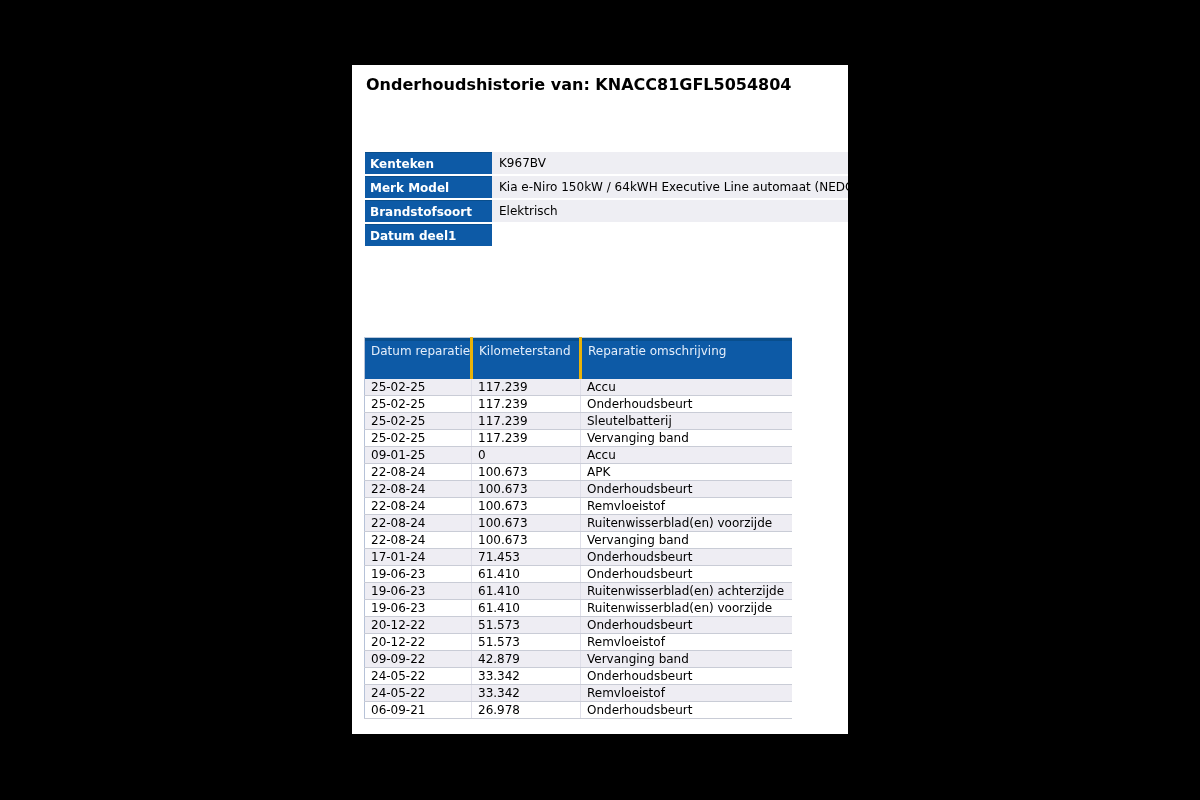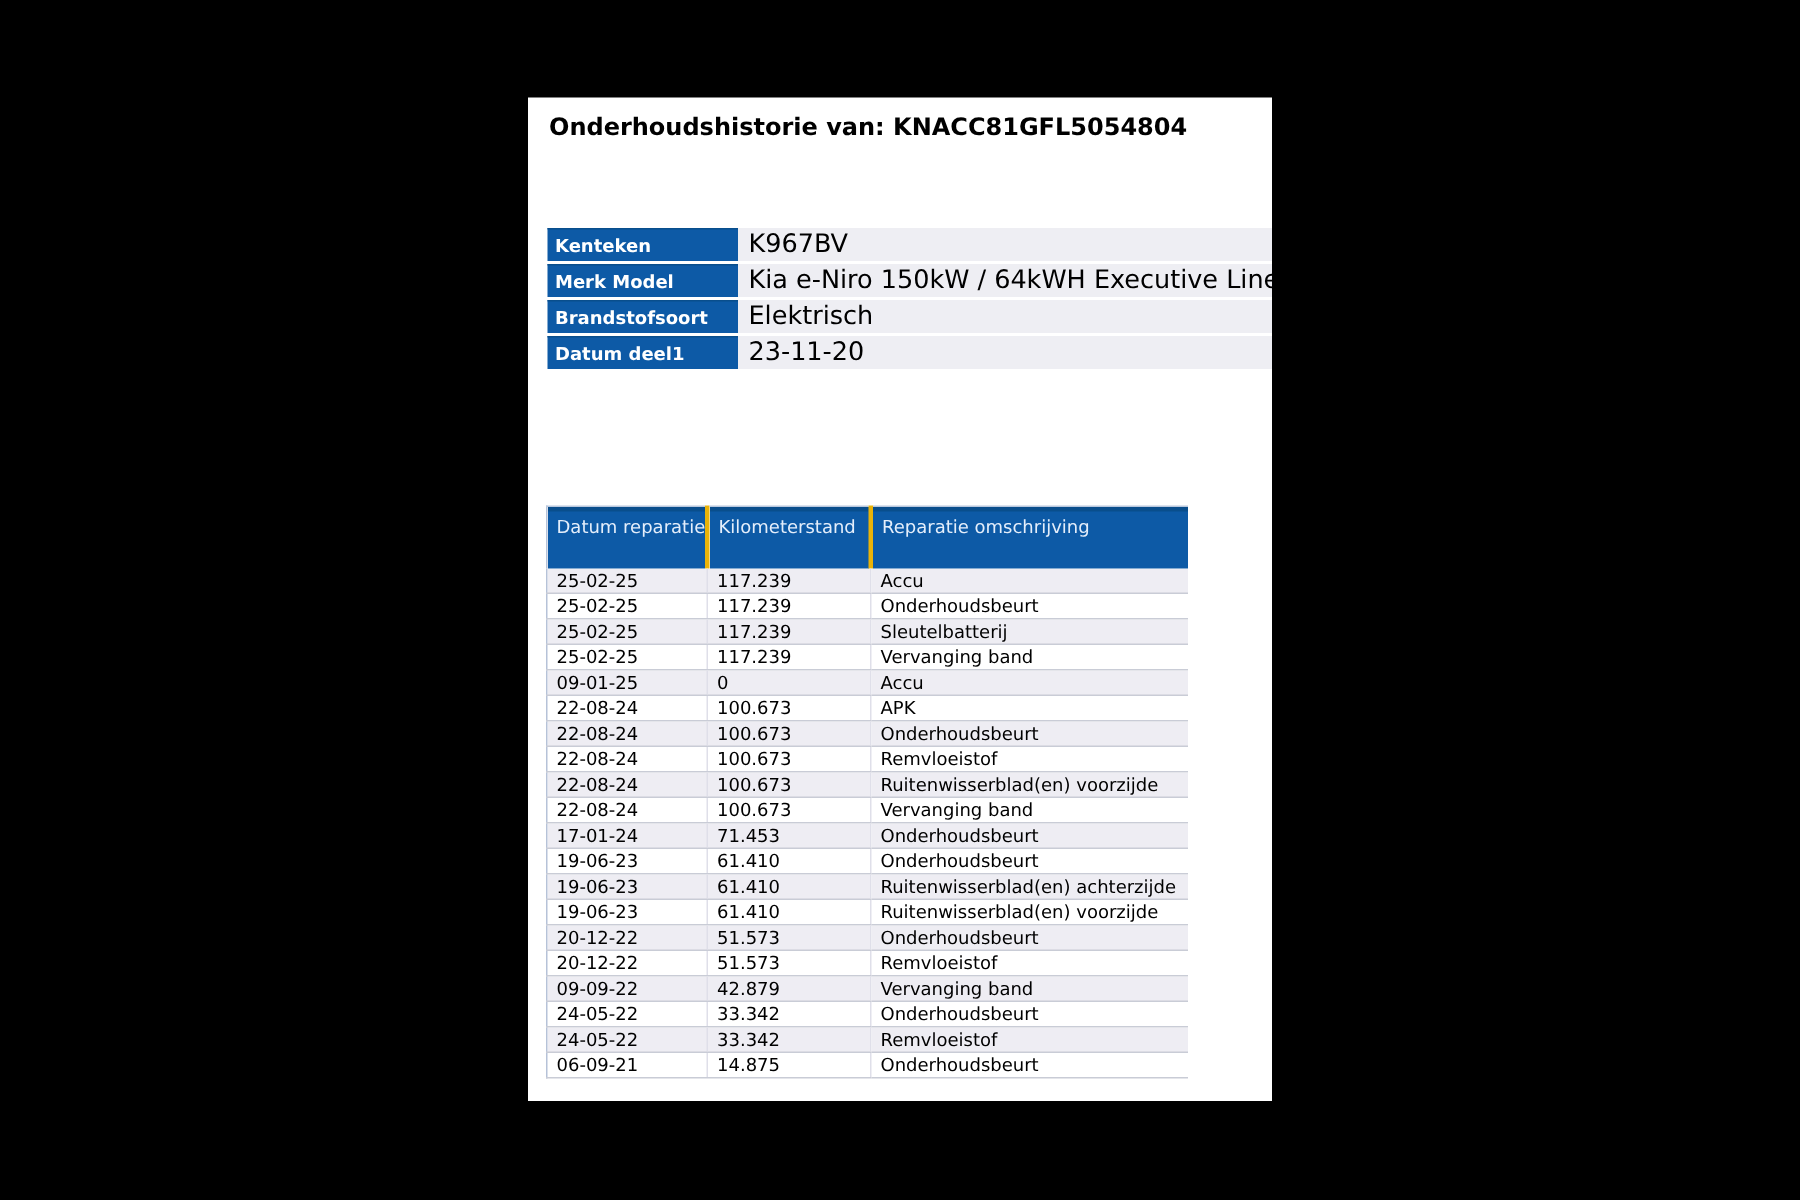--- a/index.html
+++ b/index.html
@@ -49,21 +49,21 @@
     font-weight: bold;
     font-size: 12px;
     display: flex; align-items: center;
     padding-left: 5px;
     white-space: nowrap; overflow: hidden;
   }
   .info-value {
     flex: 1;
     background: #eeeef3;
     color: #000000;
-    font-size: 17px;
+    font-size: 12px;
     display: flex; align-items: center;
     padding-left: 7px;
     white-space: nowrap; overflow: hidden;
   }
   
   .repairs {
     position: absolute;
     left: 12px; top: 272px;
     width: 428px;
     border-collapse: collapse;
@@ -112,21 +112,20 @@
       <div class="info-row">
         <div class="info-label">Merk Model</div>
         <div class="info-value">Kia e-Niro 150kW / 64kWH Executive Line automaat (NEDC)</div>
       </div>
       <div class="info-row">
         <div class="info-label">Brandstofsoort</div>
         <div class="info-value">Elektrisch</div>
       </div>
       <div class="info-row">
         <div class="info-label">Datum deel1</div>
-        <div class="info-value">23-11-20</div>
       </div>
     </div>
 
   <table class="repairs">
     <colgroup>
       <col style="width:107px">
       <col style="width:109px">
       <col>
     </colgroup>
     <thead id="repairs-head">
@@ -227,19 +226,19 @@
           <td>33.342</td>
           <td>Onderhoudsbeurt</td>
         </tr>
         <tr>
           <td>24-05-22</td>
           <td>33.342</td>
           <td>Remvloeistof</td>
         </tr>
         <tr>
           <td>06-09-21</td>
-          <td>14.875</td>
+          <td>26.978</td>
           <td>Onderhoudsbeurt</td>
         </tr>
       </tbody>
   </table>
 
 </div>
 
 </body></html>

